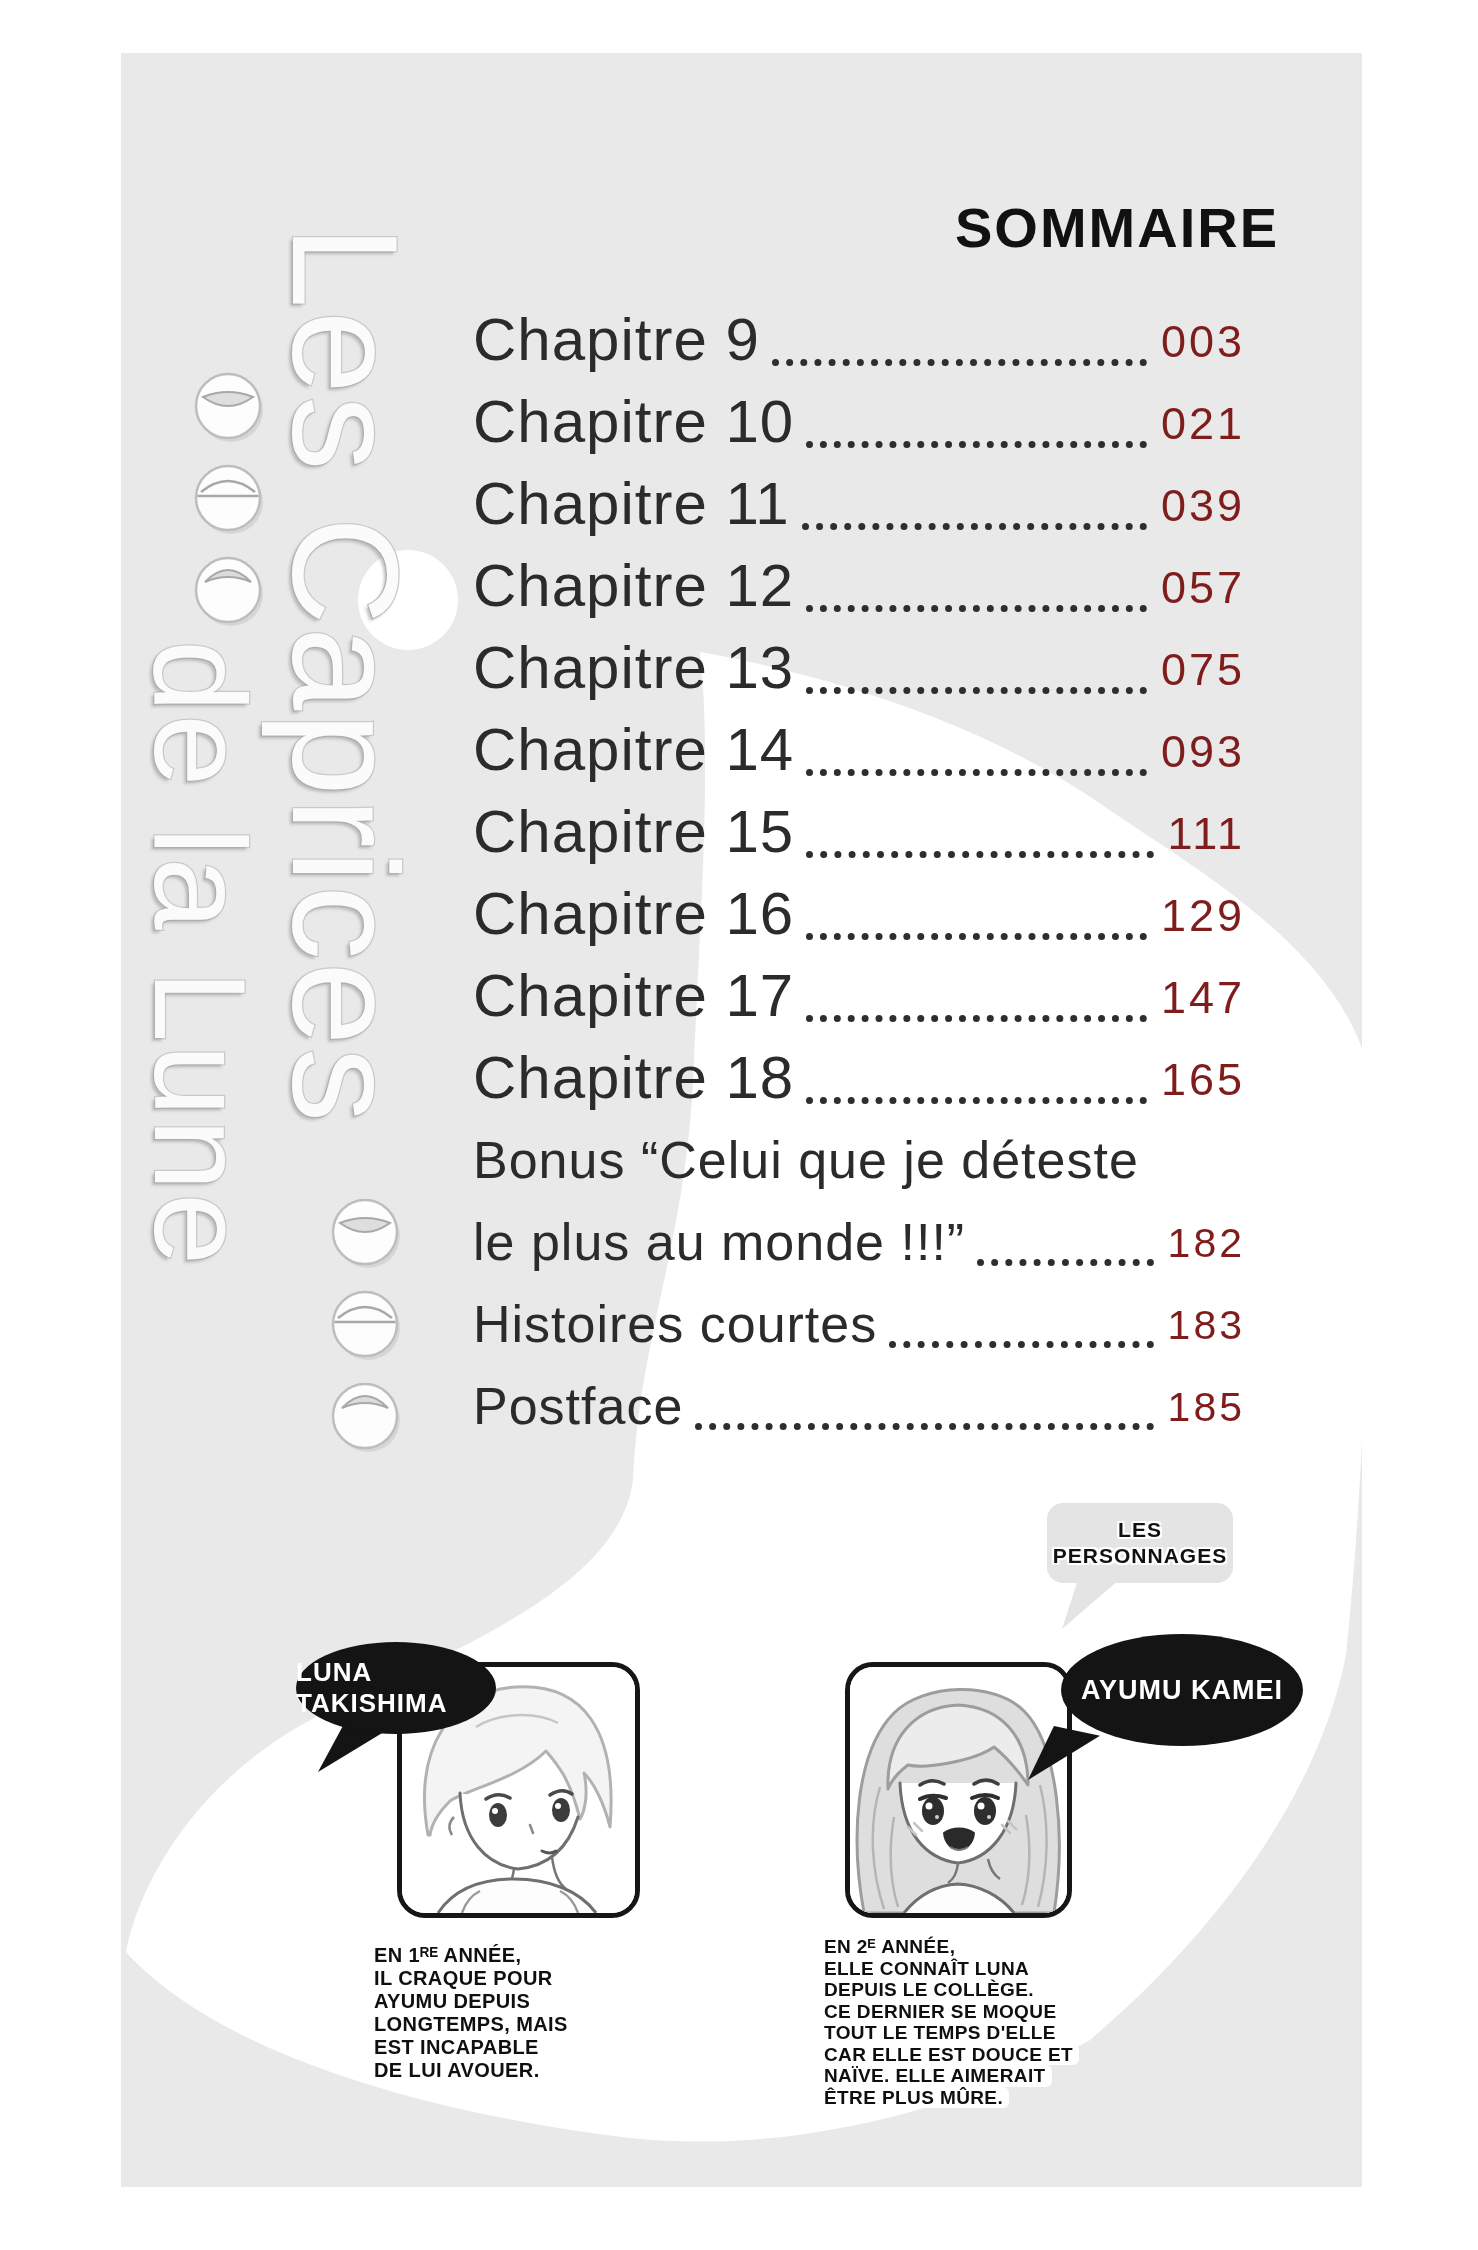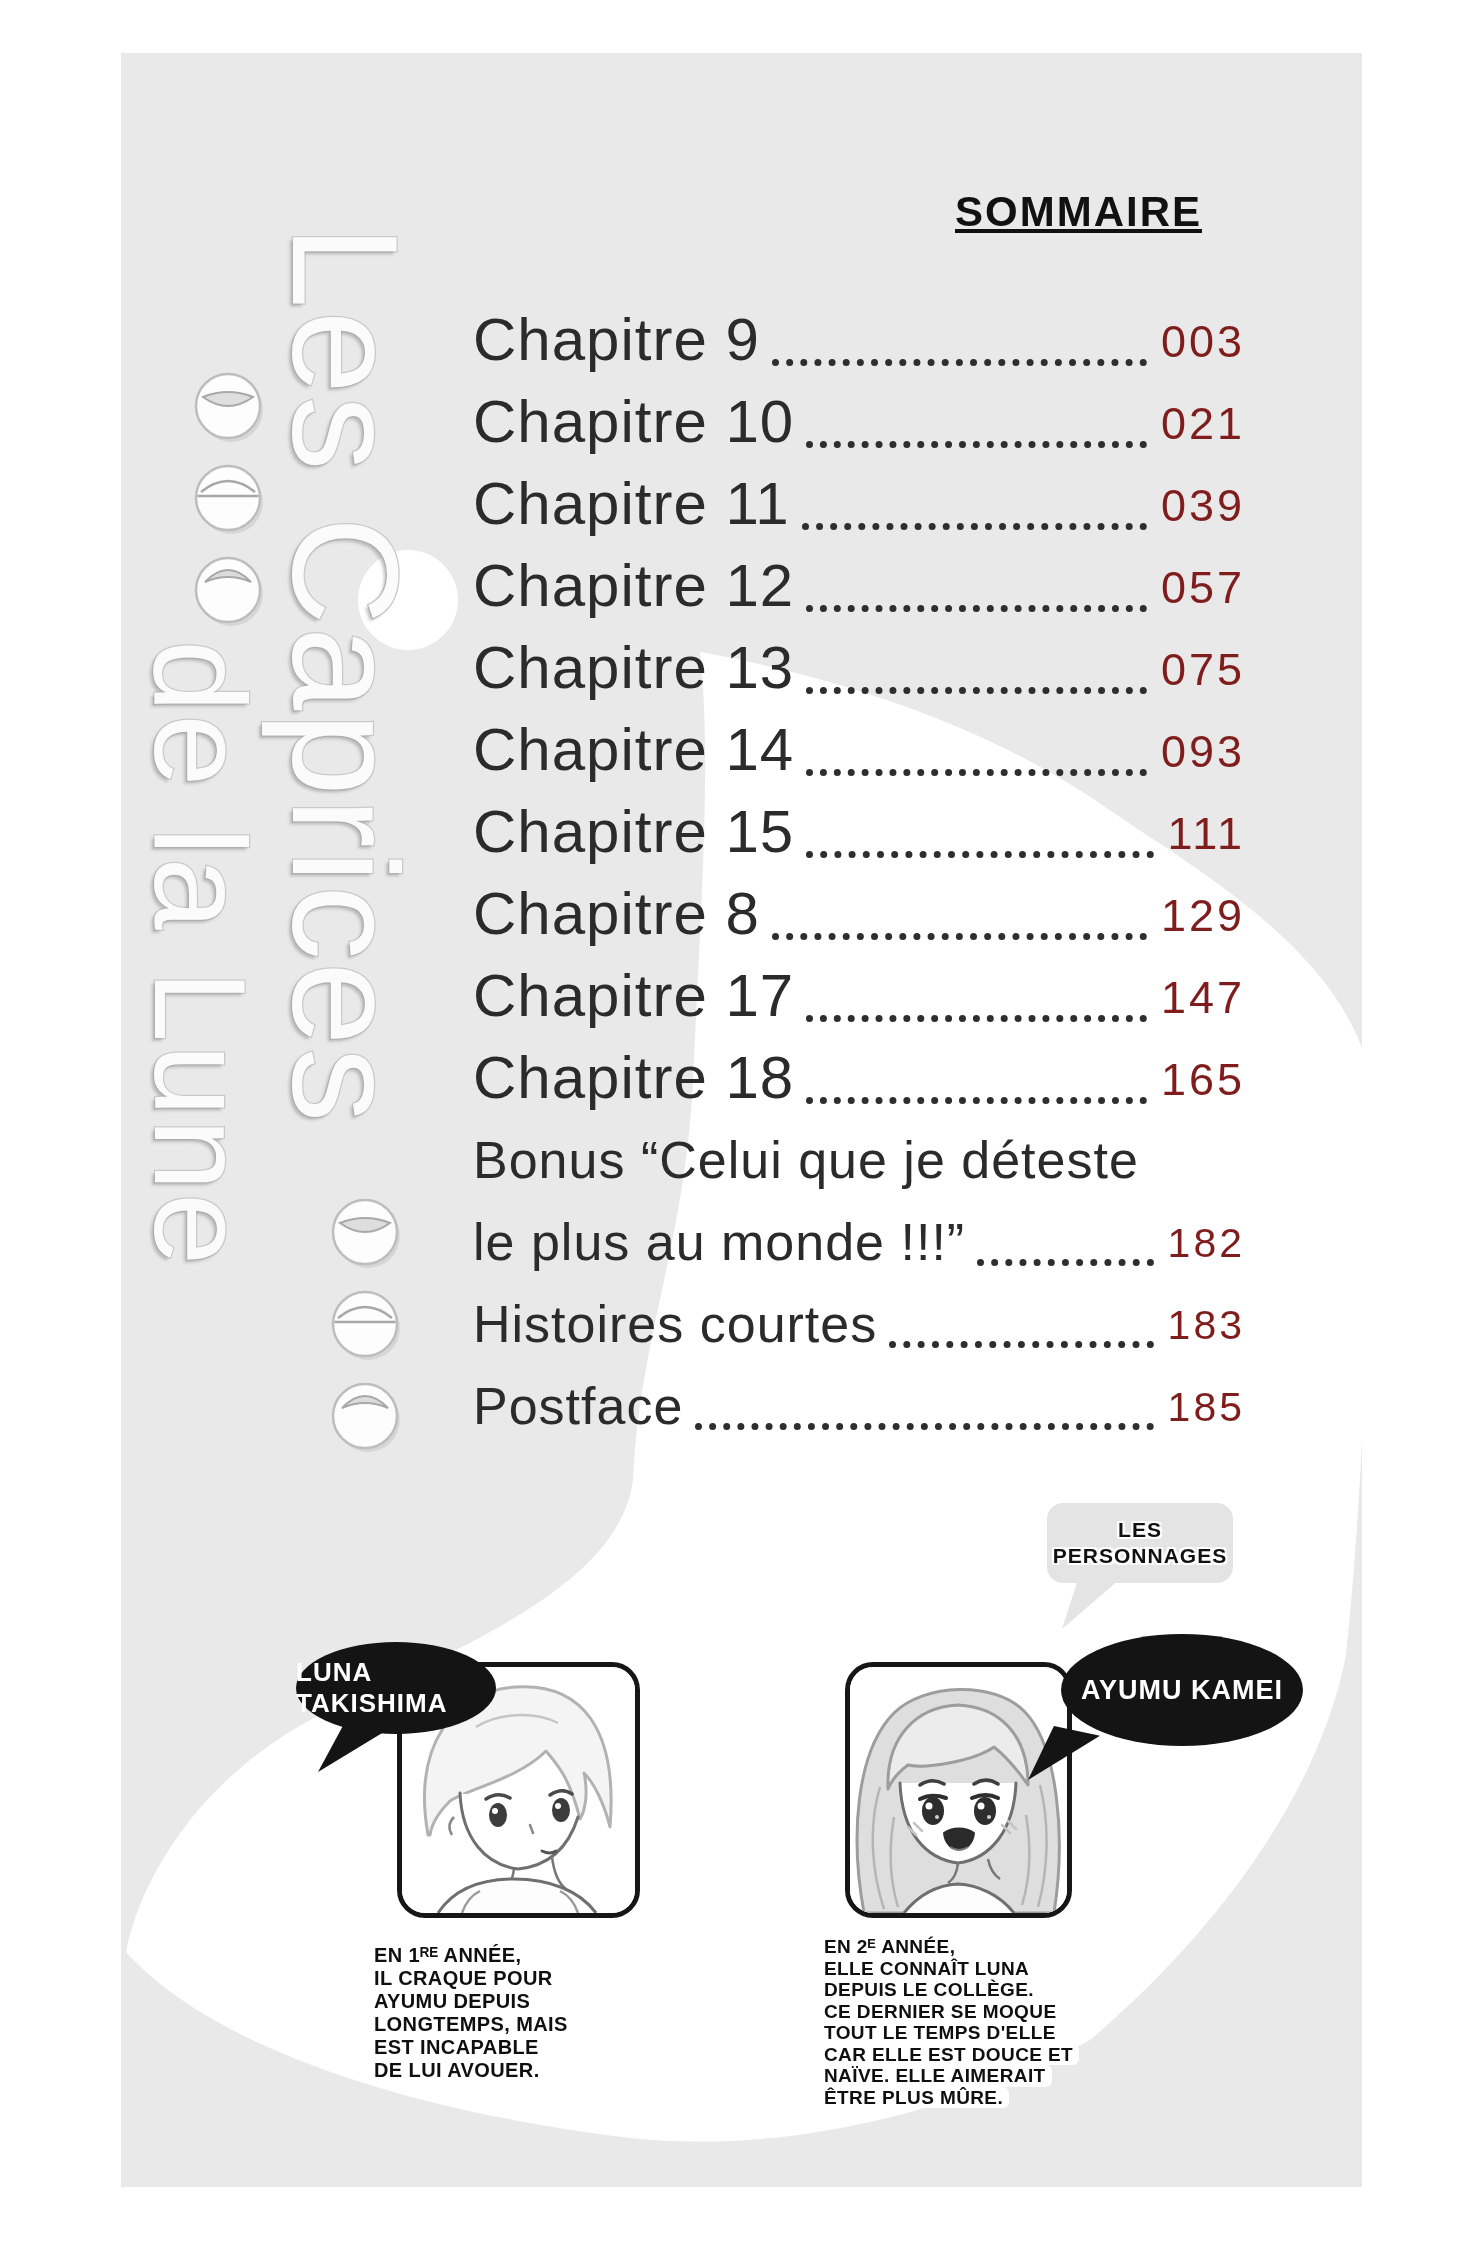--- a/index.html
+++ b/index.html
@@ -1,22 +1,22 @@
 <!DOCTYPE html>
 <html><head>
 <meta charset="utf-8">
 <style>
   html,body{margin:0;padding:0;background:#fff;}
   .page{position:relative;width:1478px;height:2250px;background:#fff;overflow:hidden;
         font-family:"Liberation Sans",sans-serif;color:#222;}
   #bg-art{position:absolute;left:0;top:0;z-index:0;}
 
   
-  .sommaire{position:absolute;left:955px;top:188px;z-index:3;
-    font-size:42px;font-weight:700;letter-spacing:2px;color:#111;text-decoration:underline;}
+  .sommaire{position:absolute;left:955px;top:195px;z-index:3;
+    font-size:56px;font-weight:700;letter-spacing:2px;color:#111;}
 
   
   .vtitle{position:absolute;z-index:2;transform:rotate(90deg);transform-origin:0 0;
     white-space:nowrap;line-height:1;font-weight:400;color:#fbfbfb;
     -webkit-text-stroke:2.5px #c9c9c9;paint-order:stroke;
     text-shadow:3px 3px 3px rgba(150,150,150,.55);}
   .vtitle-1{left:420px;top:225px;font-size:150px;letter-spacing:2px;}
   .vtitle-2{left:265px;top:640px;font-size:130px;letter-spacing:2px;}
 
   .moon-col{position:absolute;z-index:2;display:flex;flex-direction:column;gap:20px;}
@@ -161,21 +161,21 @@
         <span class="toc-label">Chapitre 14</span>
         <div class="toc-leader"></div>
         <span class="toc-num">093</span>
       </div>
       <div class="toc-row lg">
         <span class="toc-label">Chapitre 15</span>
         <div class="toc-leader"></div>
         <span class="toc-num">111</span>
       </div>
       <div class="toc-row lg">
-        <span class="toc-label">Chapitre 8</span>
+        <span class="toc-label">Chapitre 16</span>
         <div class="toc-leader"></div>
         <span class="toc-num">129</span>
       </div>
       <div class="toc-row lg">
         <span class="toc-label">Chapitre 17</span>
         <div class="toc-leader"></div>
         <span class="toc-num">147</span>
       </div>
       <div class="toc-row lg">
         <span class="toc-label">Chapitre 18</span>

